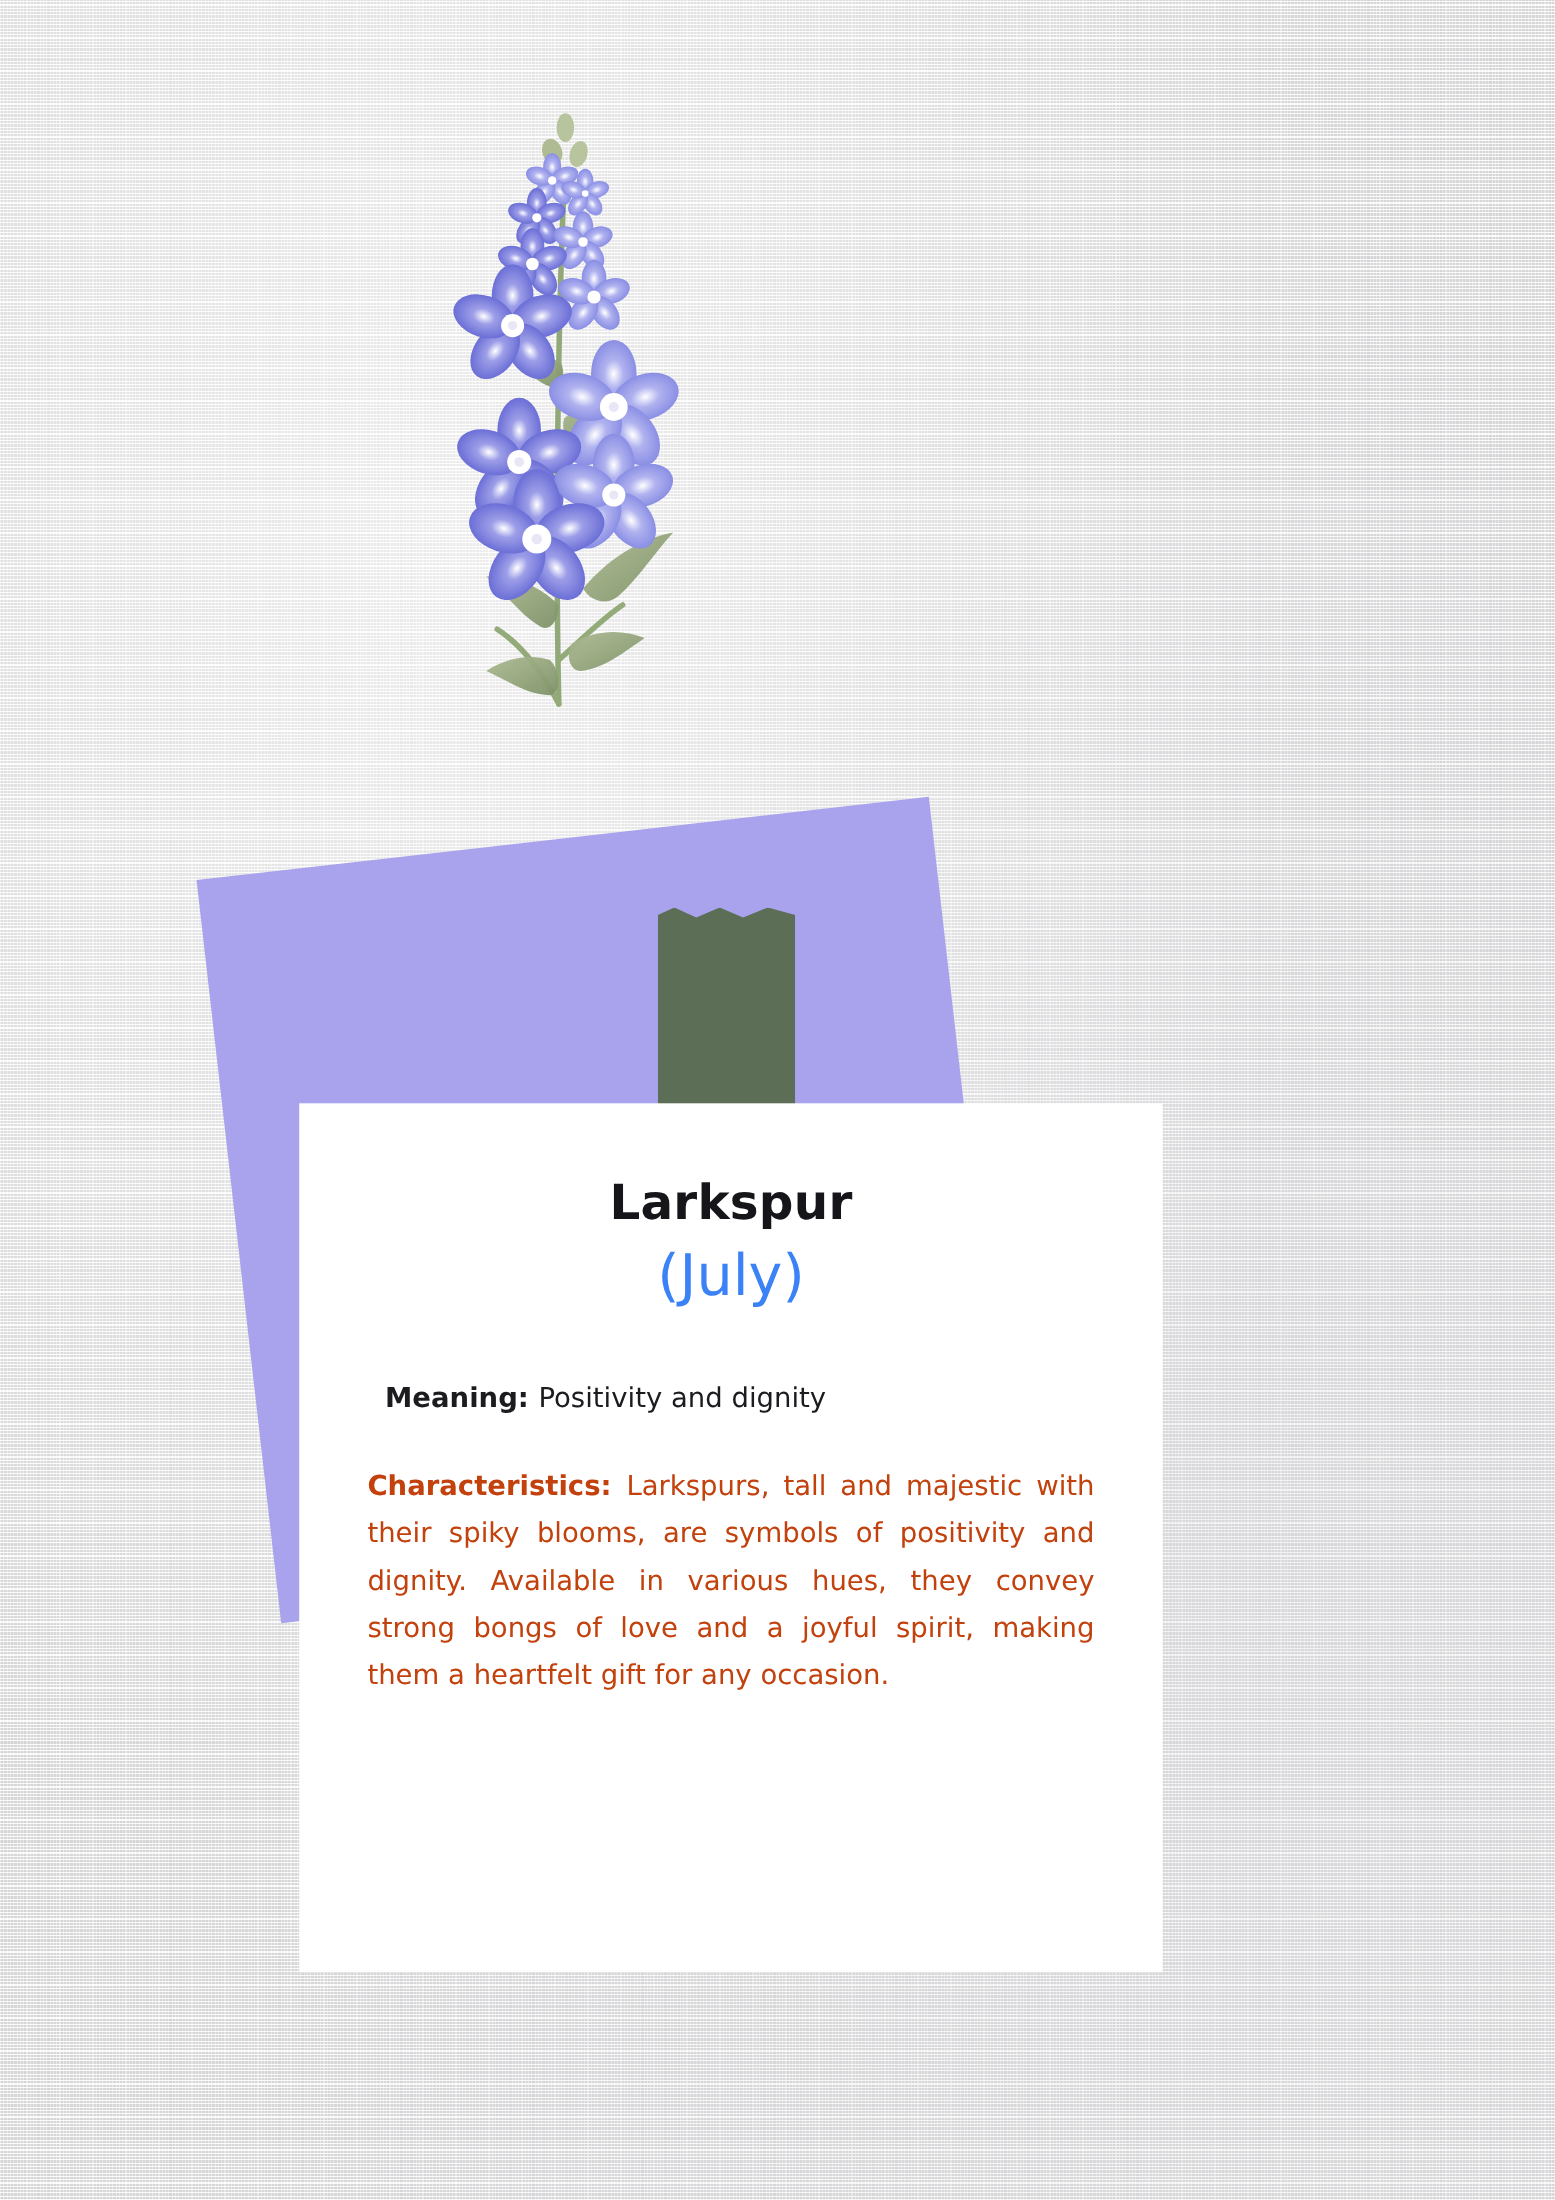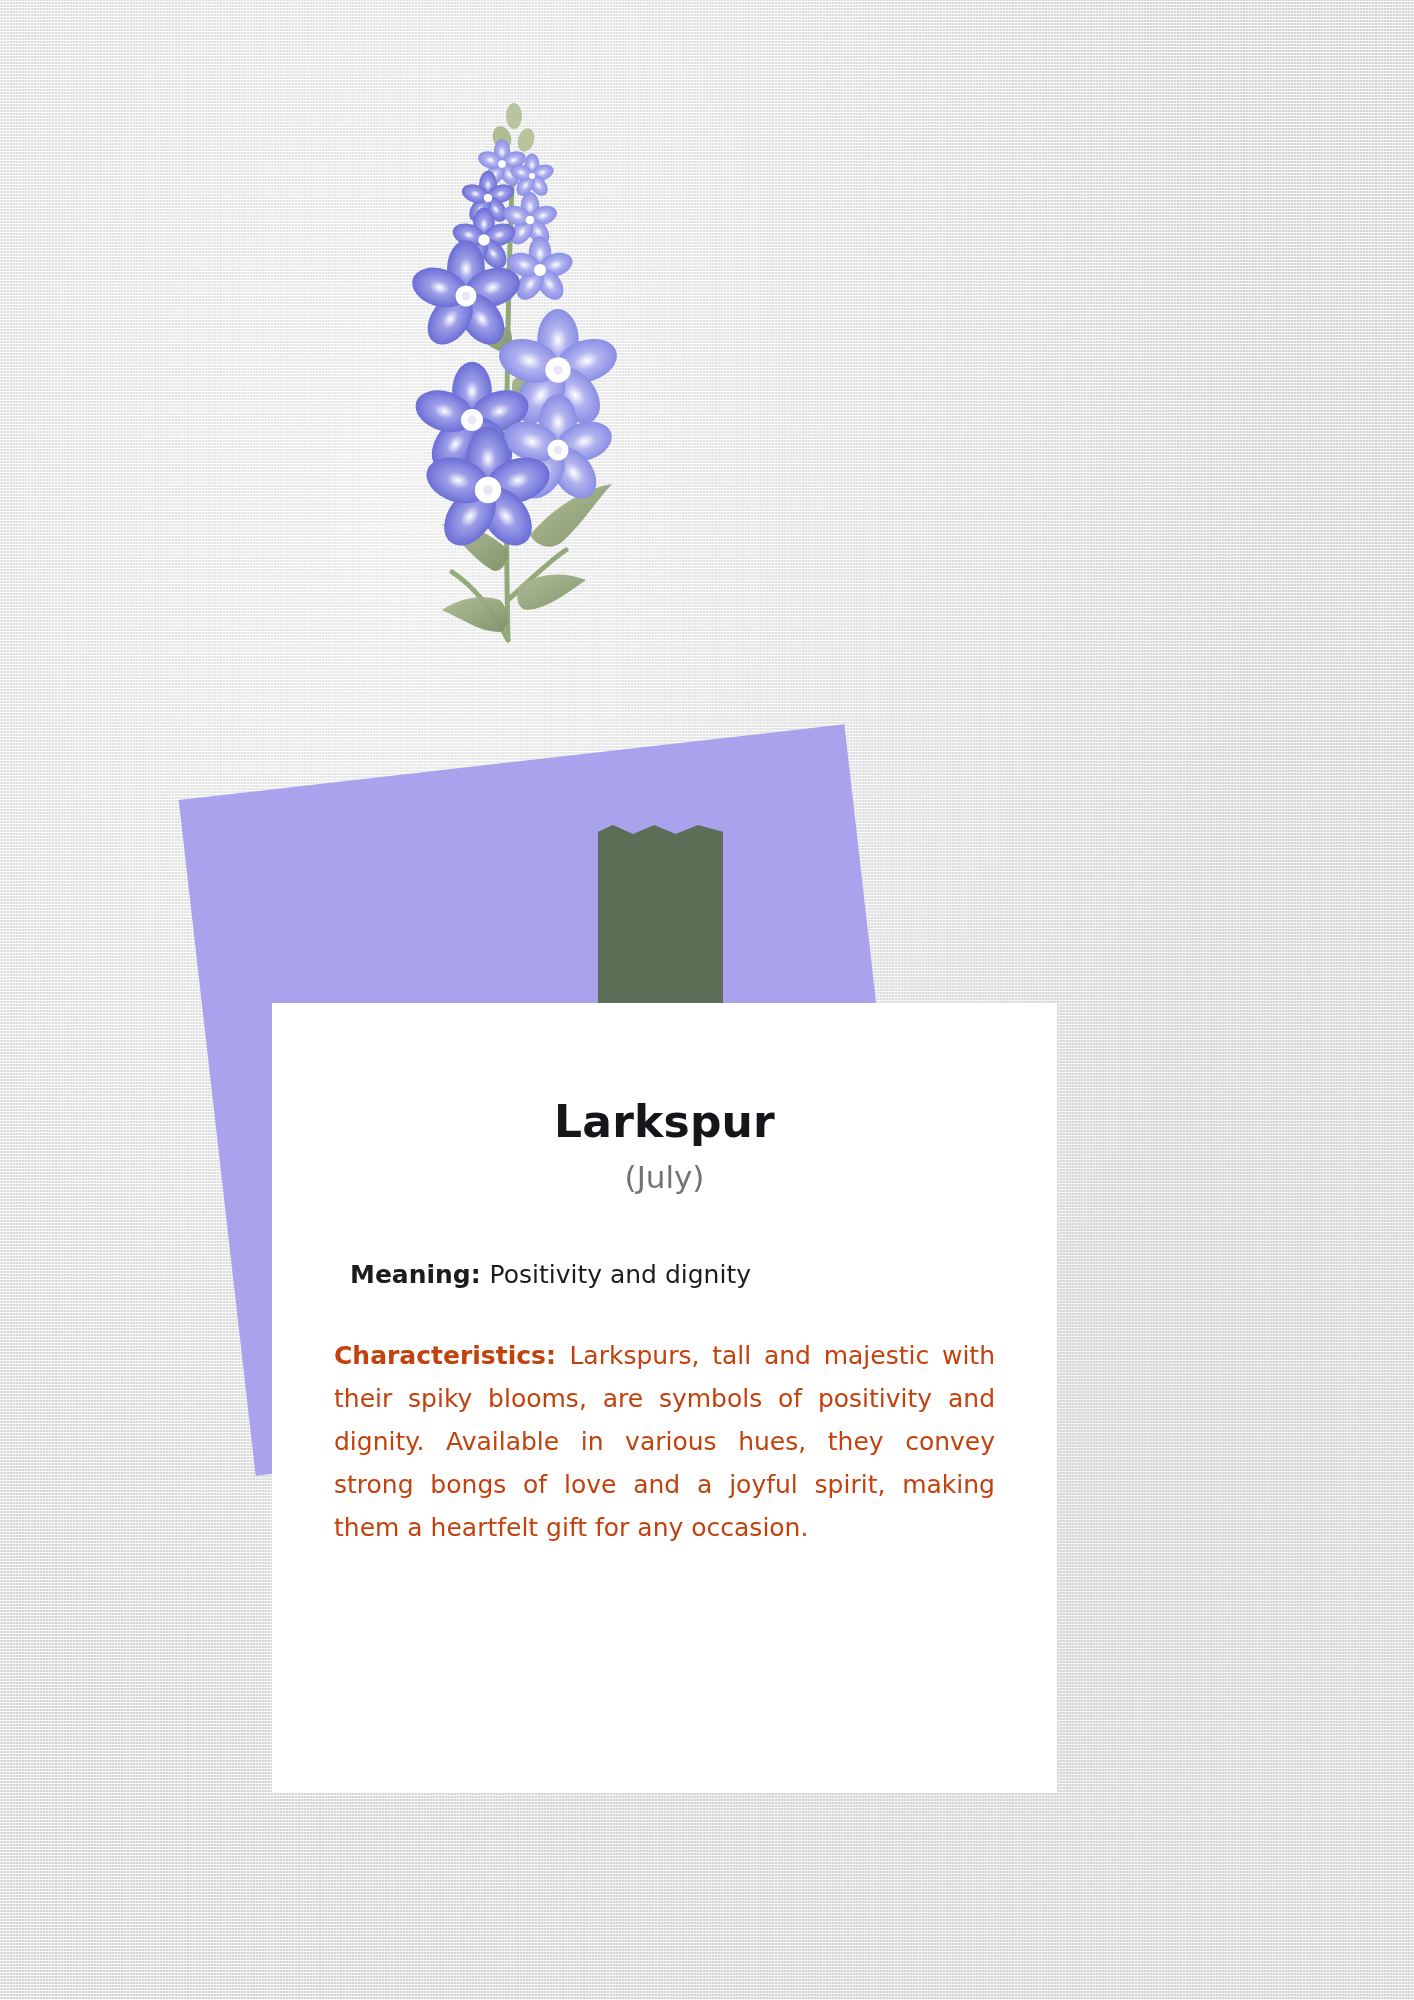--- a/index.html
+++ b/index.html
@@ -75,34 +75,34 @@
   
   .info-card {
     position: absolute;
     left: 272px;
     top: 1003px;
     width: 785px;
     height: 790px;
     background: #ffffff;
     z-index: 4;
     box-sizing: border-box;
-    padding: 95px 62px 40px 62px;
+    padding: 67px 62px 40px 62px;
   }
   .flower-title {
     font-size: 44px;
     font-weight: bold;
     color: #16161a;
     text-align: center;
     letter-spacing: 0.2px;
     margin: 0;
     line-height: 1.1;
   }
   .flower-month {
-    font-size: 31px;
-    color: #737373;
+    font-size: 52px;
+    color: #3b82f6;
     text-align: center;
     margin: 14px 0 0 0;
     line-height: 1.1;
     font-weight: normal;
   }
   .meaning-line {
     margin-top: 62px;
     font-size: 25px;
     color: #1c1c20;
     line-height: 1.5;

